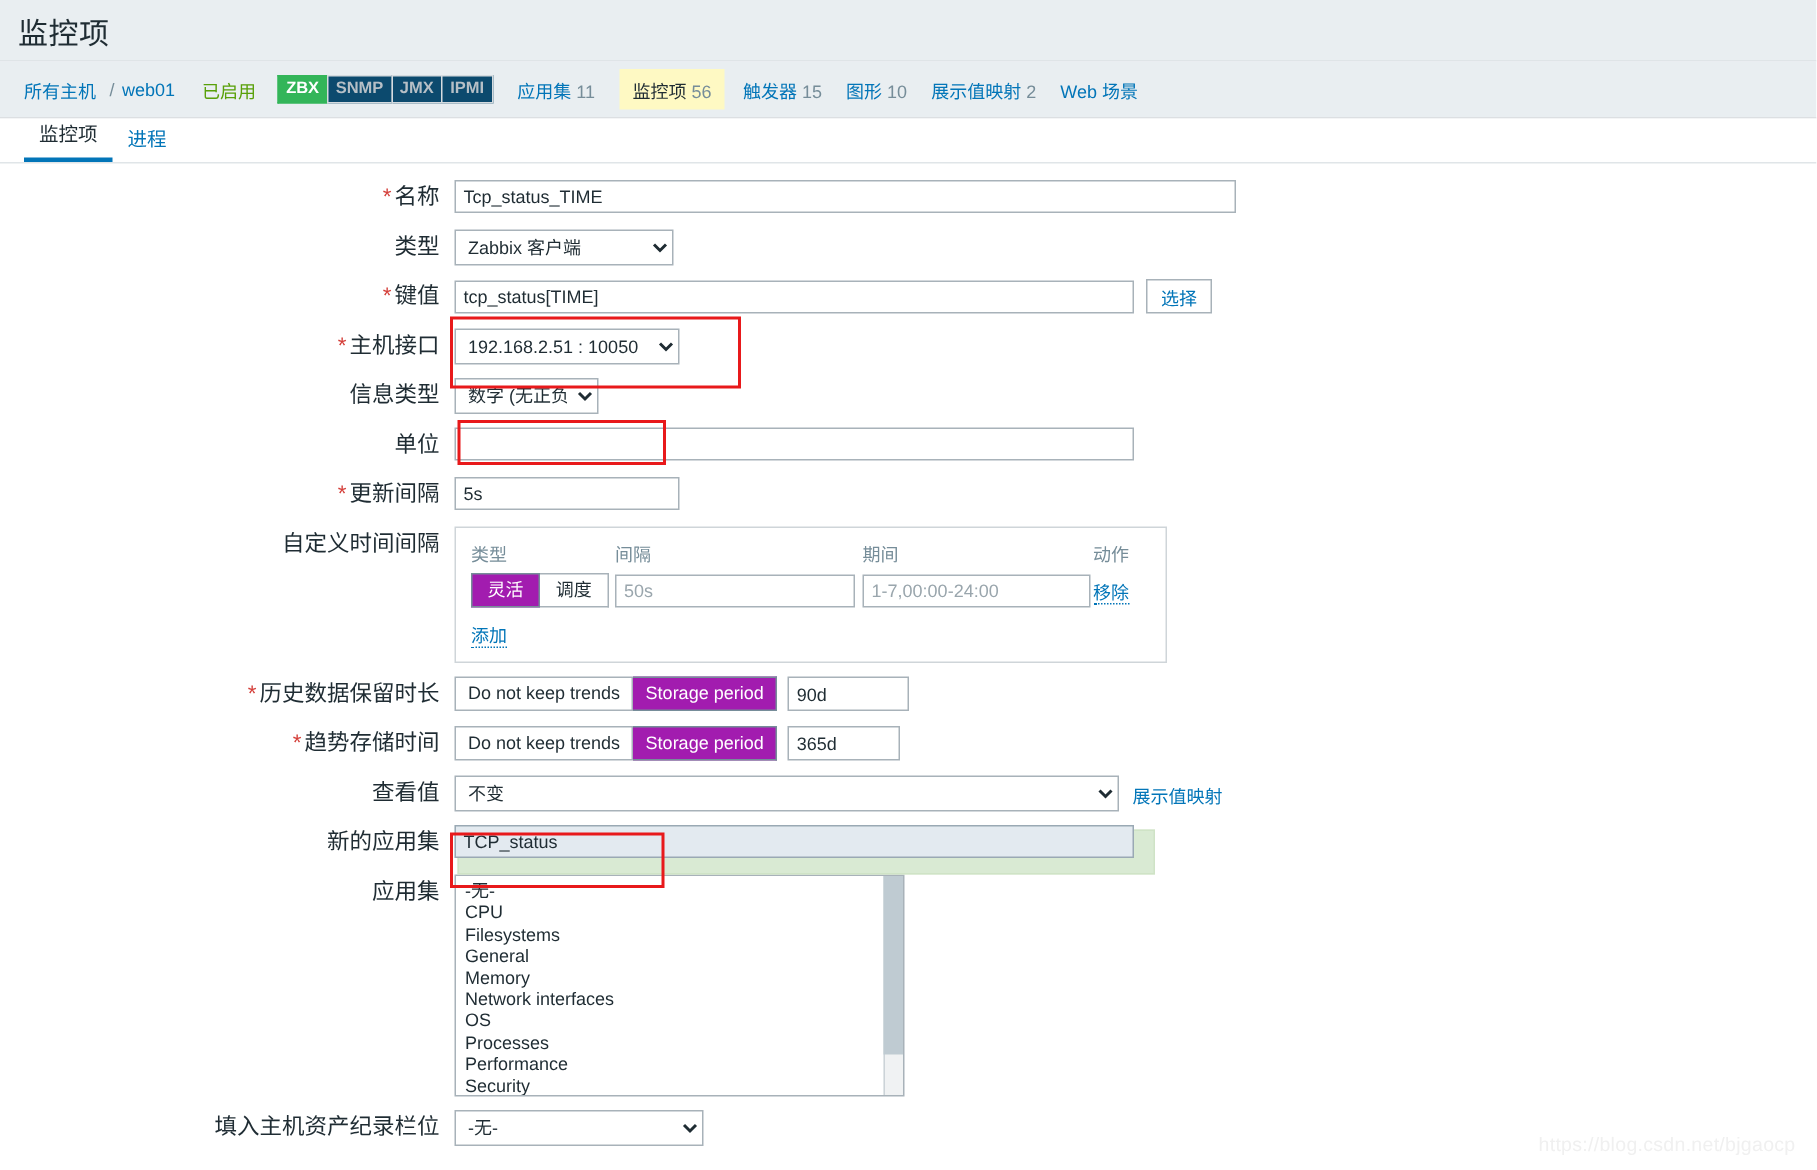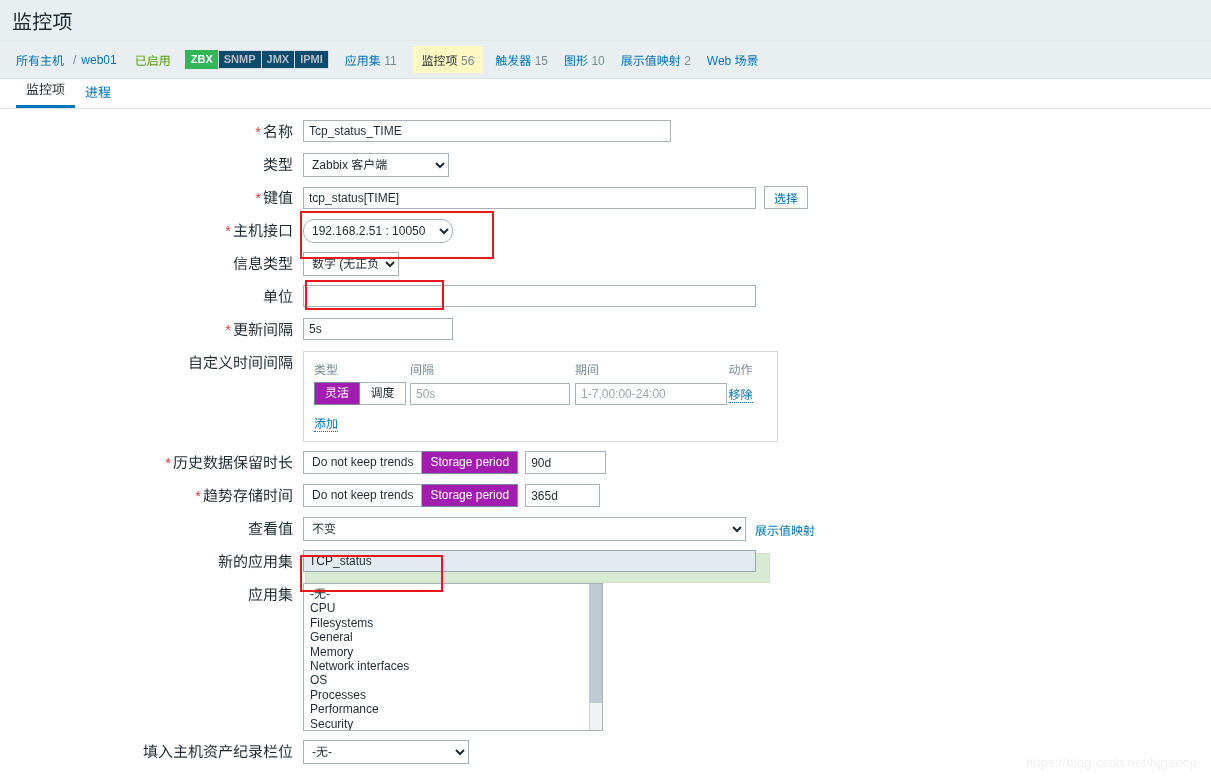--- a/index.html
+++ b/index.html
@@ -332,21 +332,21 @@
 
 <div class="form-area">
 
   <div class="greenband" style="left:305px; top:444px; width:465px; height:30px;"></div>
 
   <div class="row">
     <div class="label">
       <span class="req">*</span><span>名称</span>
     </div>
     <div class="field">
-      <input class="txt" style="width: 368px;" value="Tcp_status_TIME">
+      <input class="txt" style="width: 521px;" value="Tcp_status_TIME">
     </div>
   </div>
 
   <div class="row">
     <div class="label"><span>类型</span></div>
     <div class="field">
       <select class="sel" style="width:146px;">
         <option>Zabbix 客户端</option>
       </select>
     </div>
@@ -360,21 +360,21 @@
       <input class="txt" style="width: 453px;" value="tcp_status[TIME]">
       <button class="btn" style="margin-left:8px;">选择</button>
     </div>
   </div>
 
   <div class="row">
     <div class="label">
       <span class="req">*</span><span>主机接口</span>
     </div>
     <div class="field">
-      <select class="sel" style="width:150px;border-radius:11px;">
+      <select class="sel" style="width:150px;">
         <option>192.168.2.51 : 10050</option>
       </select>
     </div>
   </div>
 
   <div class="row">
     <div class="label"><span>信息类型</span></div>
     <div class="field">
       <select class="sel" style="width:96px;">
         <option>数字 (无正负)</option>

